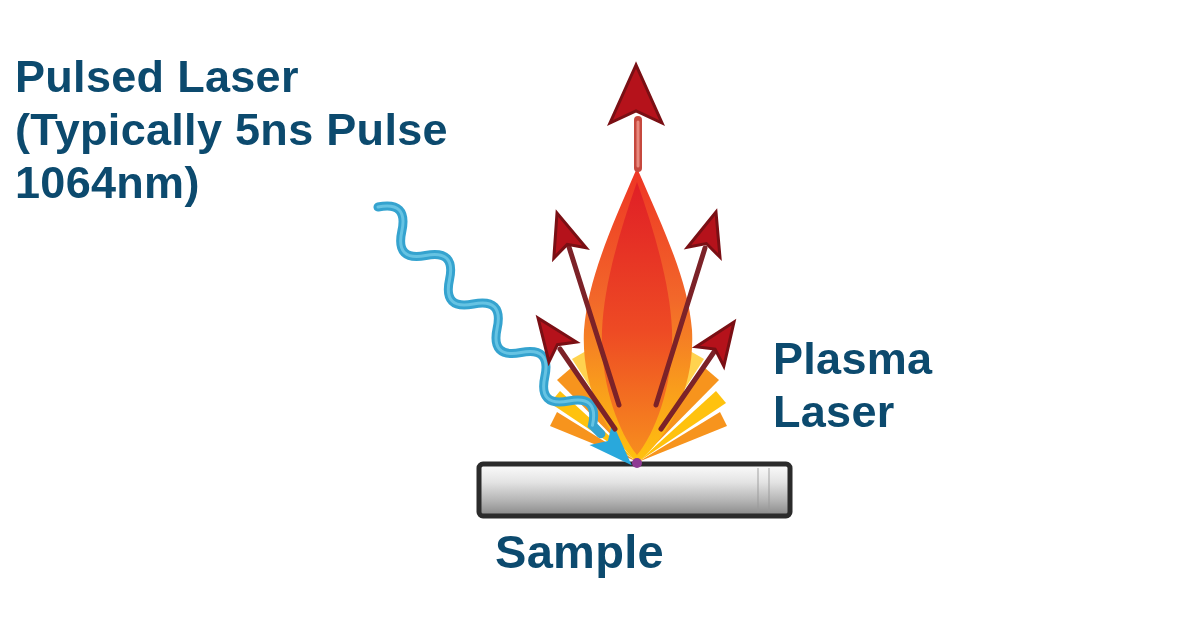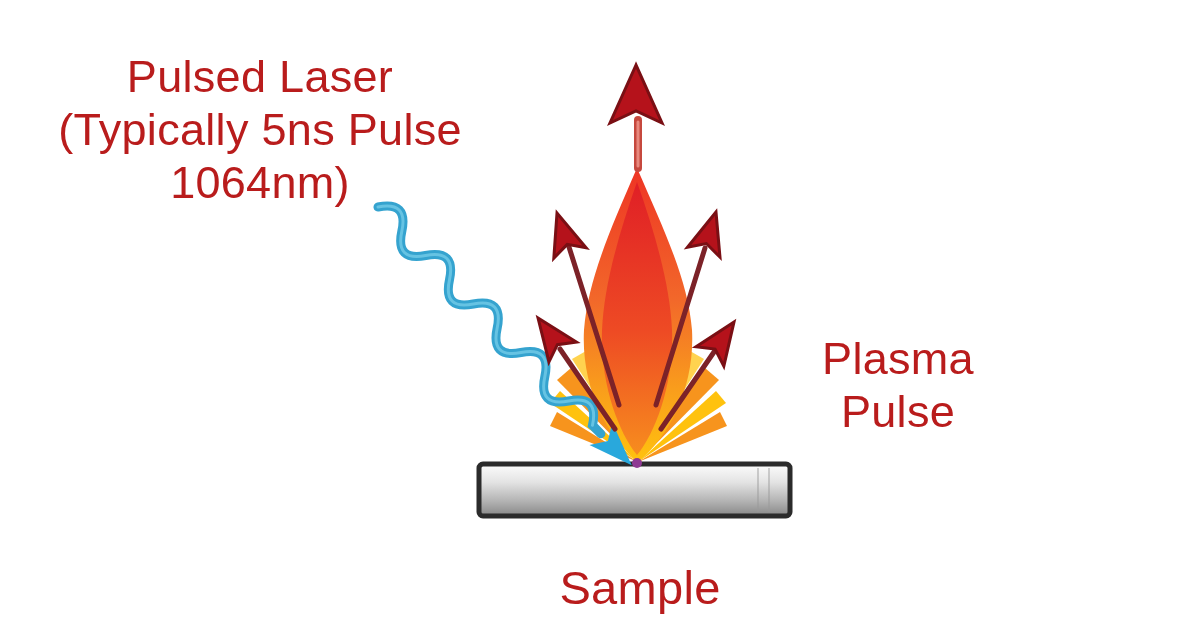--- a/index.html
+++ b/index.html
@@ -12,31 +12,31 @@
     font-family: "Liberation Sans", "DejaVu Sans", sans-serif;
   }
   .diagram-svg {
     position: absolute;
     left: 0; top: 0;
     width: 1200px; height: 630px;
   }
   .label {
     position: absolute;
     white-space: pre-line;
-    text-align: center;
-    color: #b91c1c;
+    text-align: left;
+    color: #0c4a6e;
     font-size: 45px;
     line-height: 1.18;
     letter-spacing: 0.3px;
-    font-weight: 400;
+    font-weight: 700;
   }
   .label-laser    { left: 15px;  top: 50px;  width: 490px; }
   .label-emission { left: 700px; top: 52px;  width: 495px; }
   .label-plume    { left: 773px; top: 332px; width: 250px; }
-  .label-sample   { left: 495px; top: 524px; width: 290px; font-size: 47px; margin-top: 36px; }
+  .label-sample   { left: 495px; top: 524px; width: 290px; font-size: 47px; }
 </style>
 </head>
 <body>
 
 <div class="page">
 
   <svg class="diagram-svg" viewBox="0 0 1200 630" xmlns="http://www.w3.org/2000/svg">
     <defs>
       <linearGradient id="barGrad" x1="0" y1="0" x2="0" y2="1">
         <stop offset="0%" stop-color="#fdfdfd"></stop>
@@ -128,17 +128,17 @@
       </g>
     </g>
   </svg>
 
   <div class="label label-laser">Pulsed Laser
 (Typically 5ns Pulse
 1064nm)</div>
 
 
   <div class="label label-plume">Plasma
-Pulse</div>
+Laser</div>
 
   <div class="label label-sample">Sample</div>
 
 </div>
 
 </body></html>

